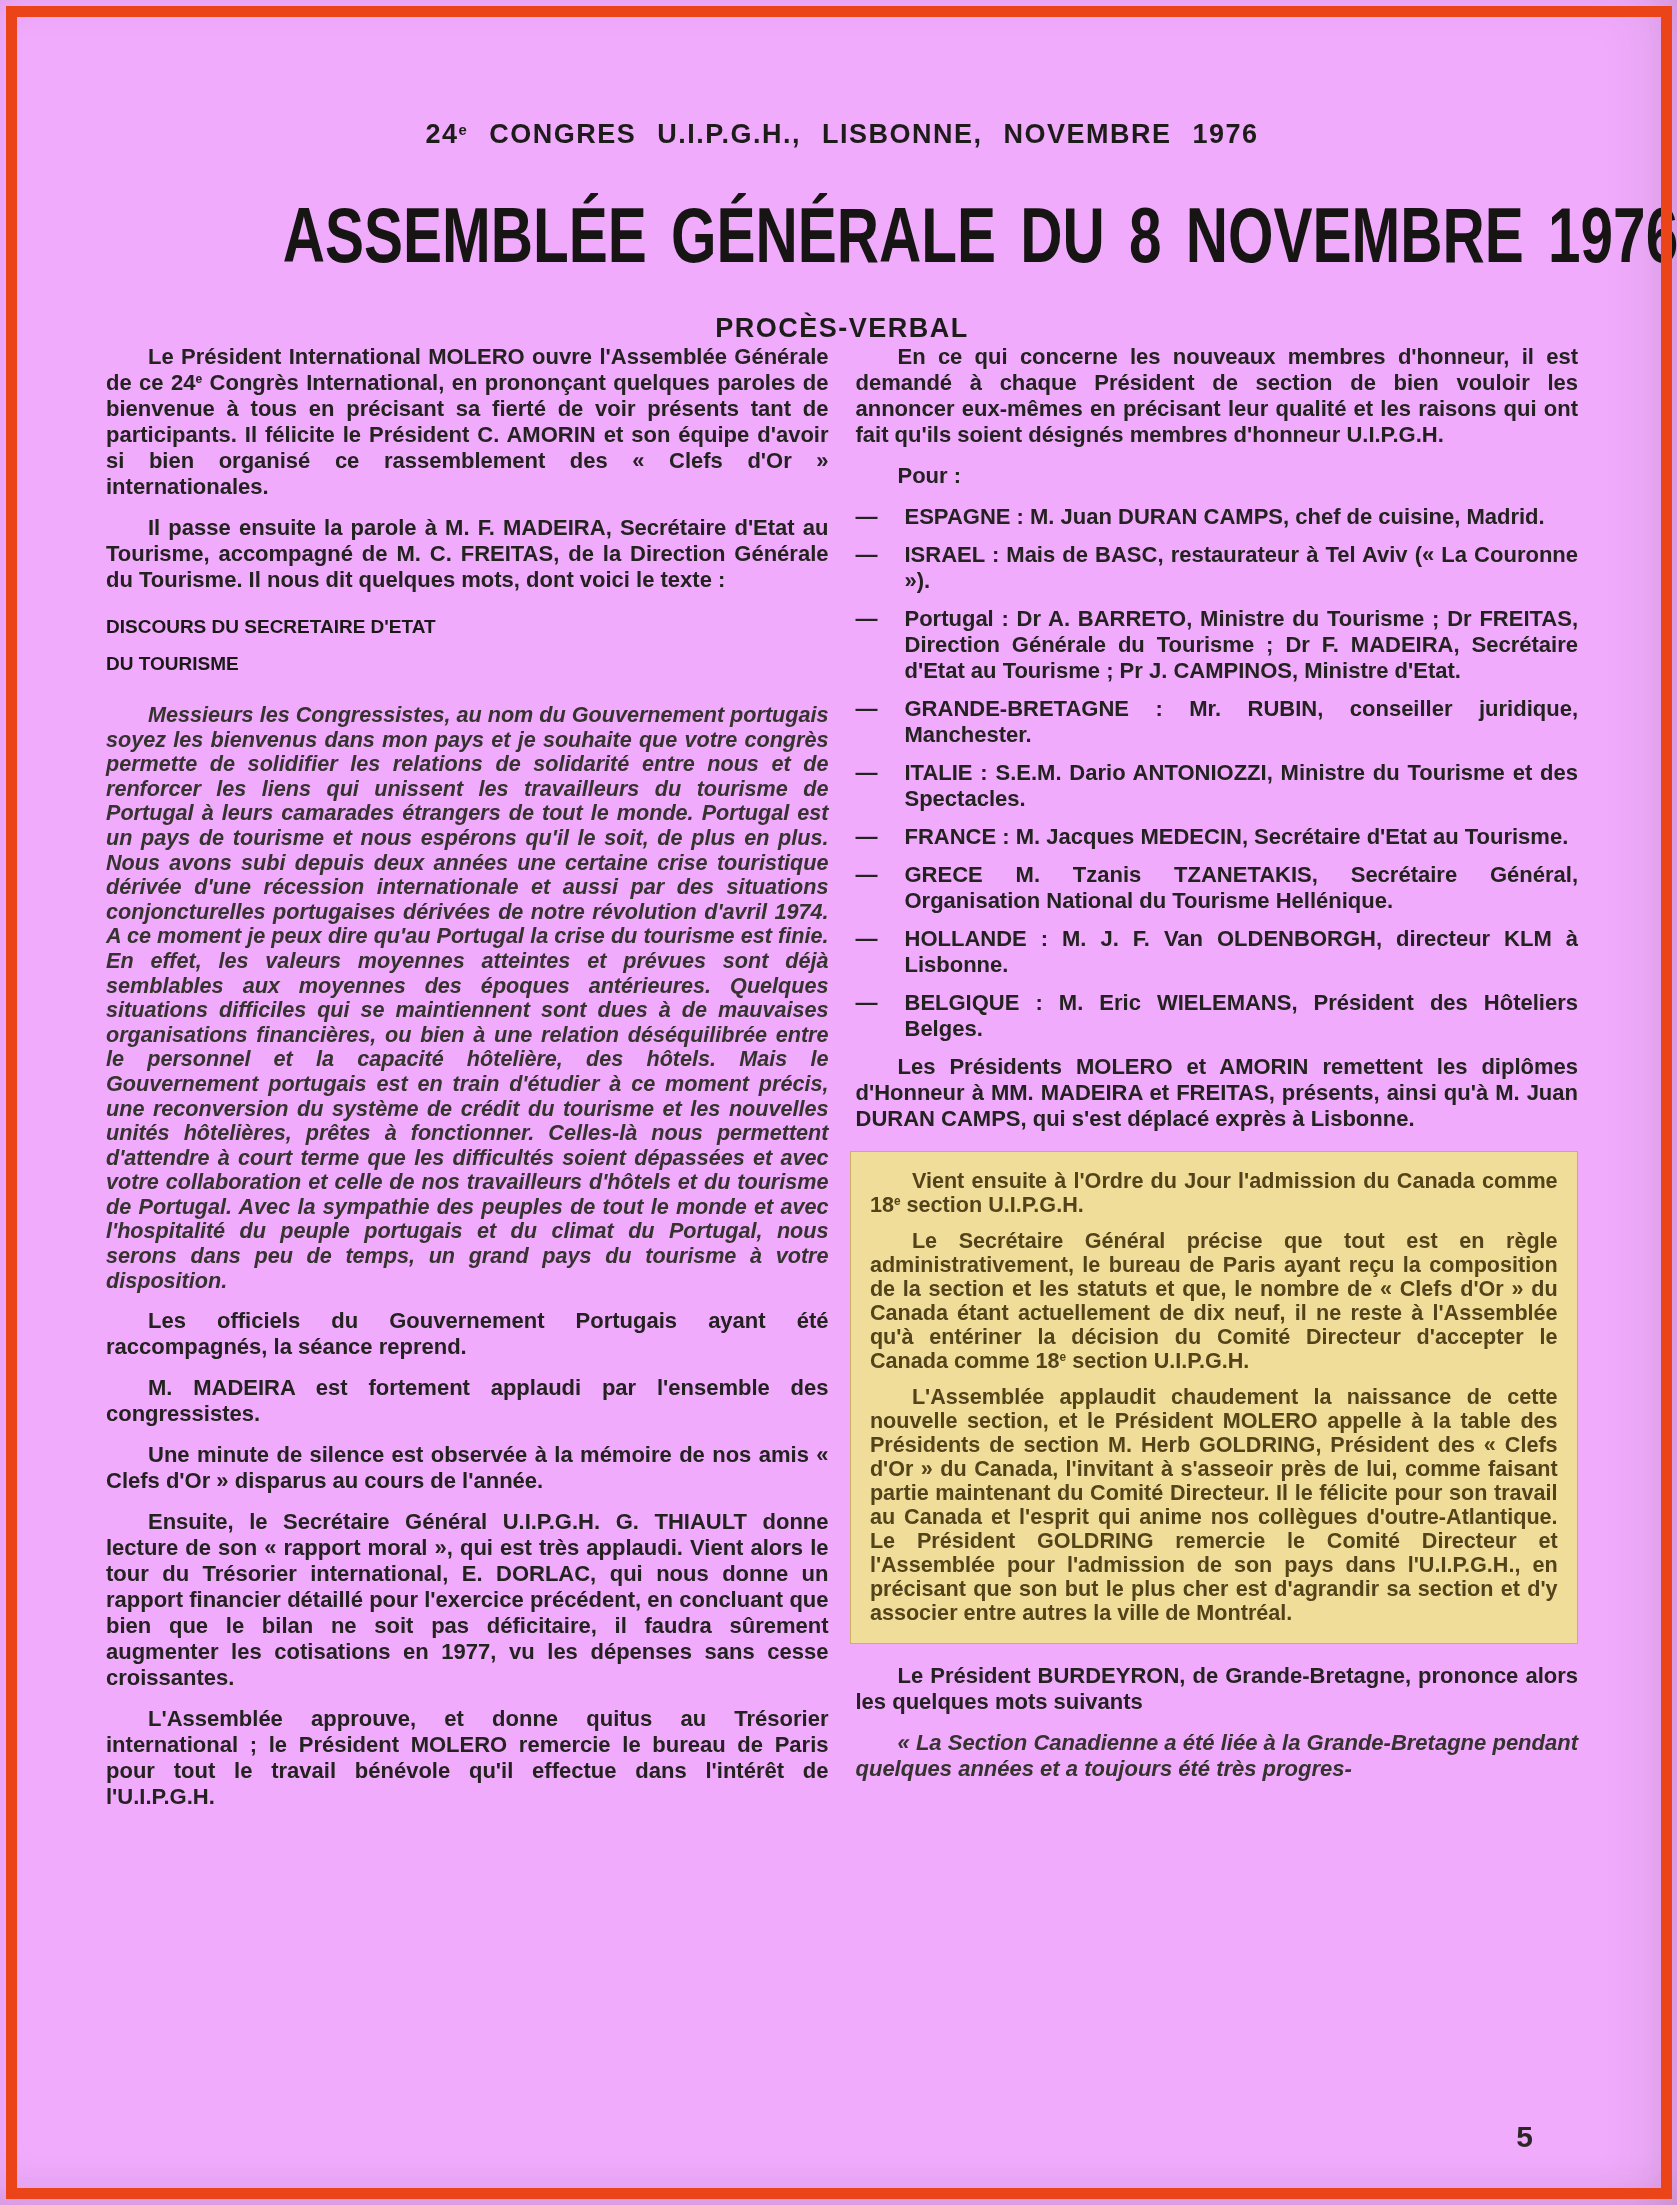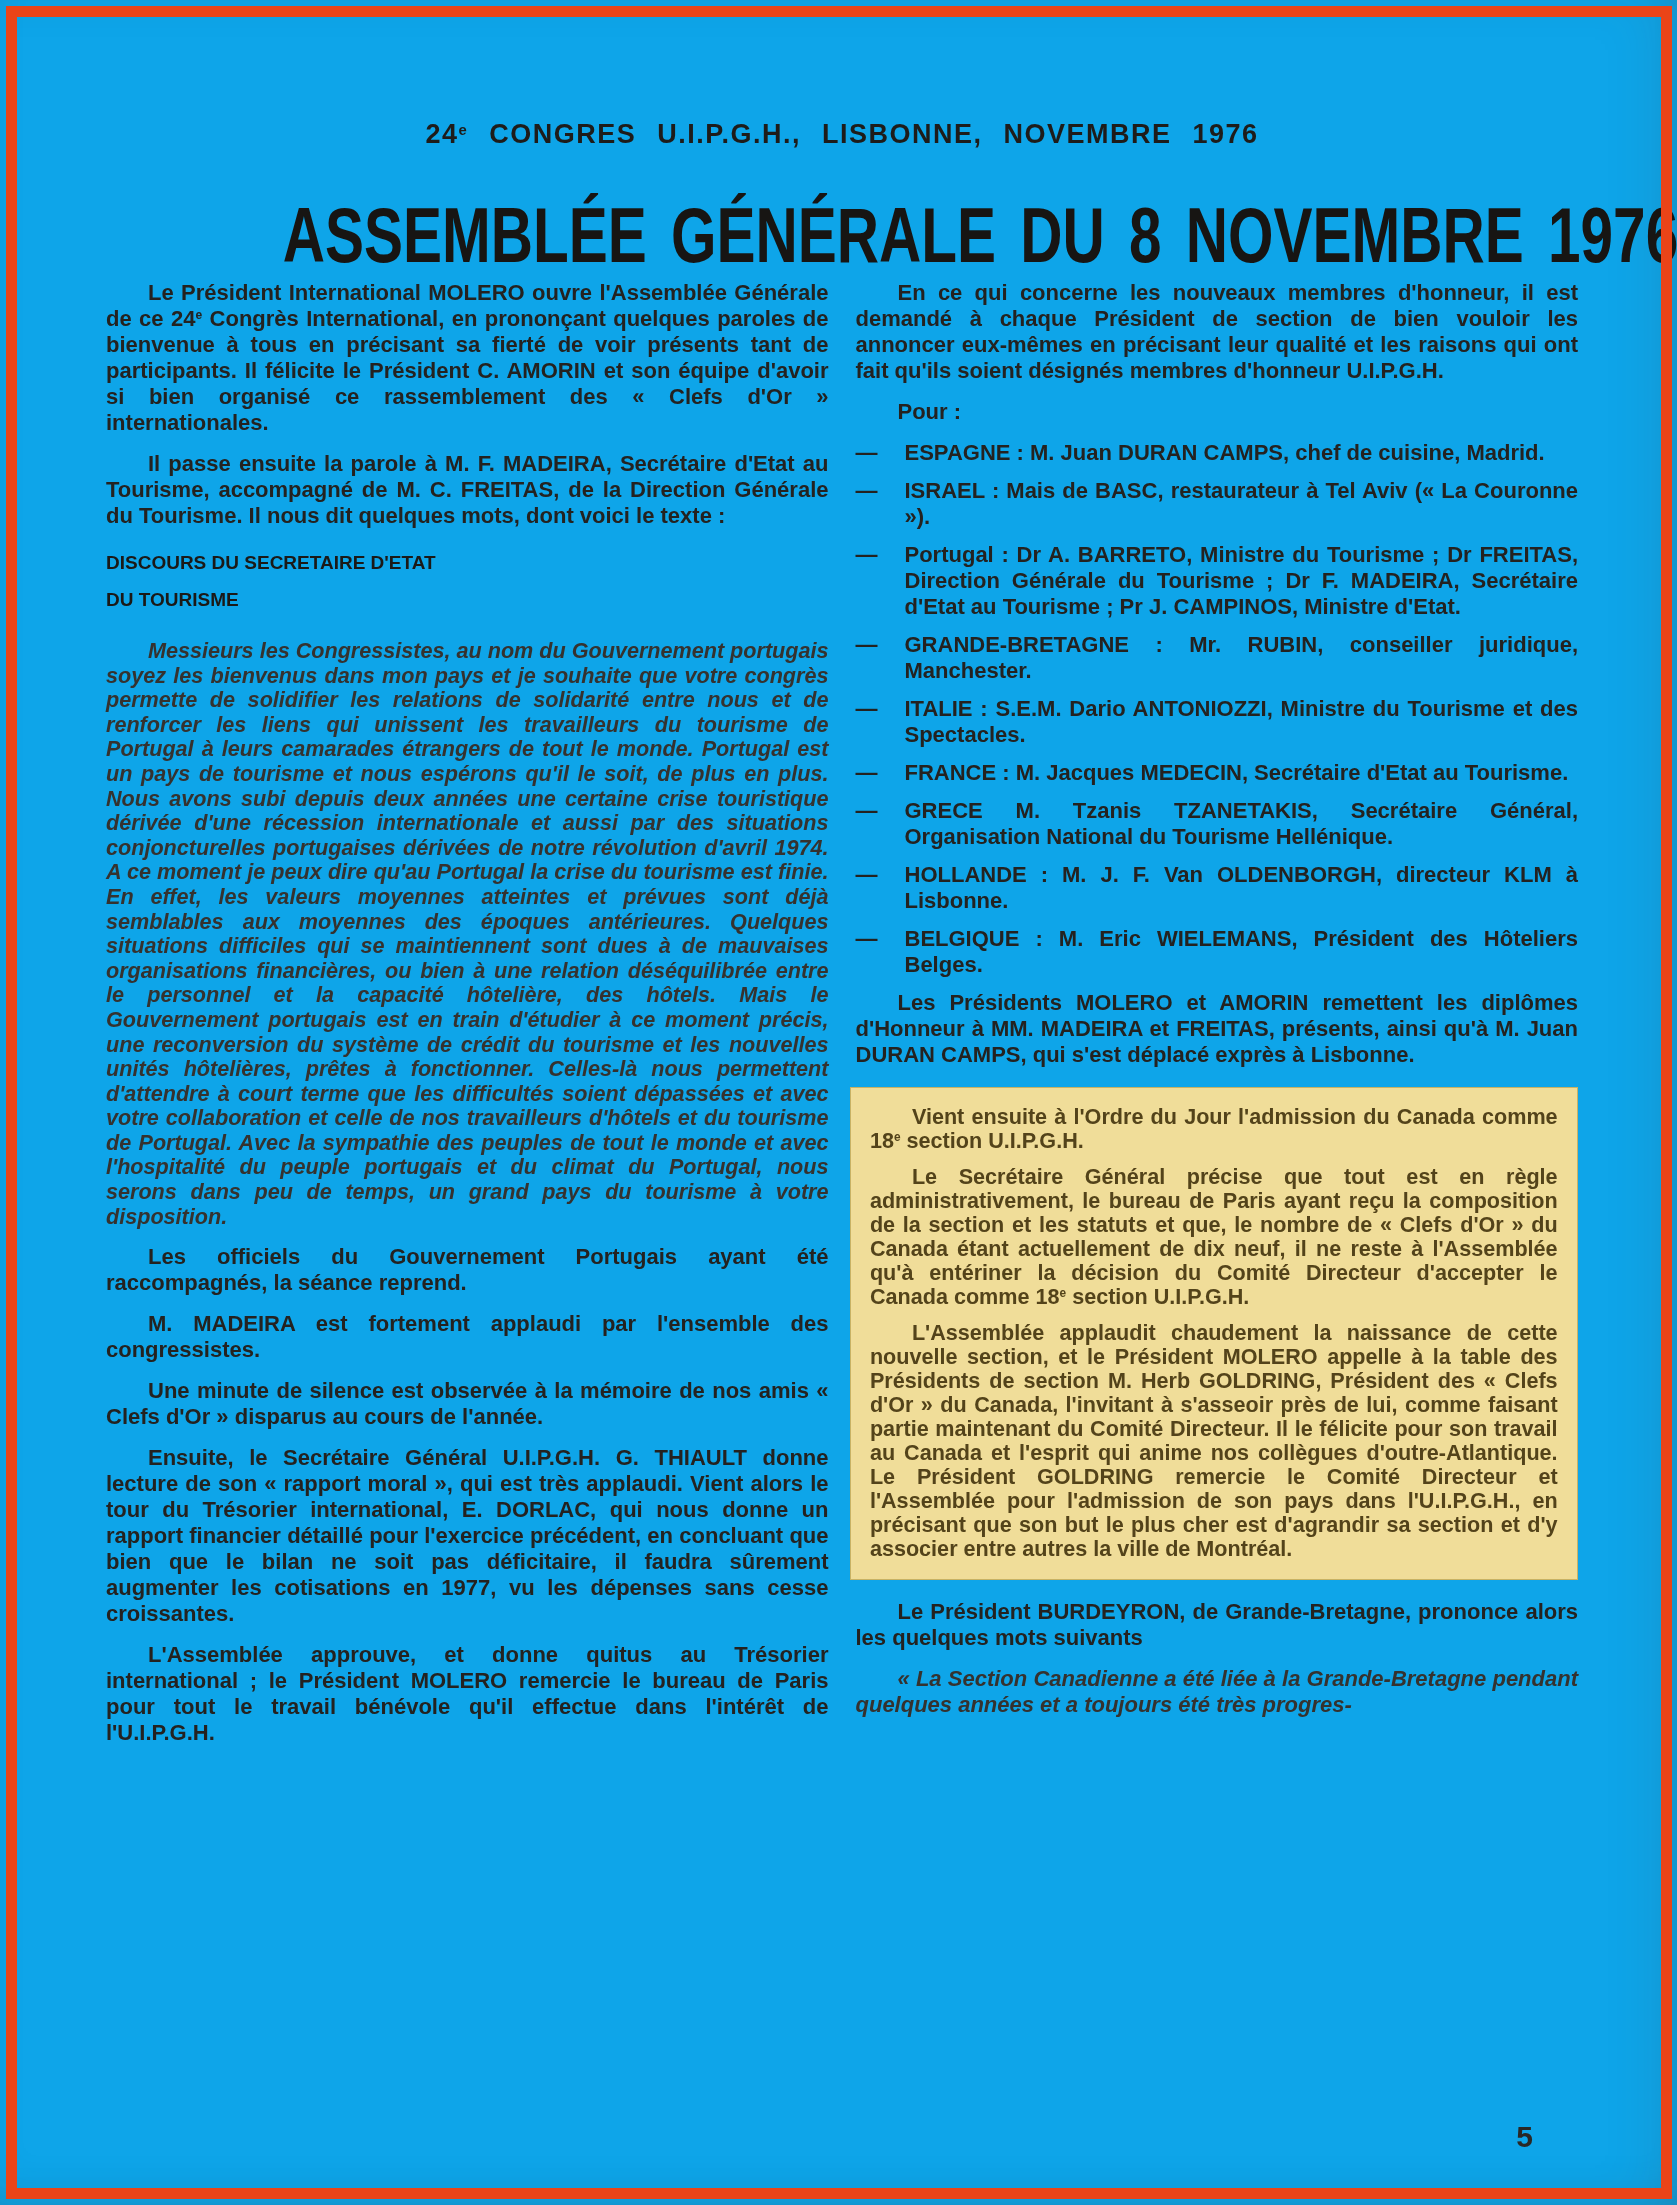--- a/index.html
+++ b/index.html
@@ -1,18 +1,18 @@
 <!DOCTYPE html>
 <html lang="fr" style="font-size:12px"><head>
 <meta charset="utf-8">
 <style>
   html,body{margin:0;padding:0;background:#e8e4d9;}
   .page{
     position:relative;width:1678px;height:2205px;overflow:hidden;
-    background:#0ea5e9;
+    background:#f0abfc;
     font-family:"Liberation Sans",sans-serif;color:#242220;
     box-shadow:inset -33px 0 67px -30px rgba(70,62,50,.22), inset 0 -26px 52px -26px rgba(70,62,50,.16);
   }
   .frame{position:absolute;inset:6px;border:11px solid #ea4418;pointer-events:none;z-index:5;}
   .content{position:absolute;left:106px;top:118px;width:1472px;z-index:1;}
   .congress{
     text-align:center;font-size:27px;line-height:33px;font-weight:700;
     letter-spacing:1.5px;word-spacing:12px;color:#1e1c1a;
   }
   .title{
@@ -57,20 +57,21 @@
 
 <div class="page">
   <div class="frame"></div>
 
   <div class="content">
 
     <div class="congress"><span>24</span><span class="sup">e</span><span> CONGRES U.I.P.G.H., LISBONNE, NOVEMBRE 1976</span></div>
 
     <div class="title">ASSEMBLÉE GÉNÉRALE DU 8 NOVEMBRE 1976</div>
 
+    <div class="proces">PROCÈS-VERBAL</div>
 
     <div class="columns">
 
       <div class="col">
         <p><span>Le Président International MOLERO ouvre l'Assemblée Générale de ce 24</span><span class="sup">e</span><span> Congrès International, en prononçant quelques paroles de bienvenue à tous en précisant sa fierté de voir présents tant de participants. Il félicite le Président C. AMORIN et son équipe d'avoir si bien organisé ce rassemblement des « Clefs d'Or » internationales.</span></p>
 
         <p>Il passe ensuite la parole à M. F. MADEIRA, Secrétaire d'Etat au Tourisme, accompagné de M. C. FREITAS, de la Direction Générale du Tourisme. Il nous dit quelques mots, dont voici le texte :</p>
 
         <div class="sec-heading">
           <div>DISCOURS DU SECRETAIRE D'ETAT</div>

